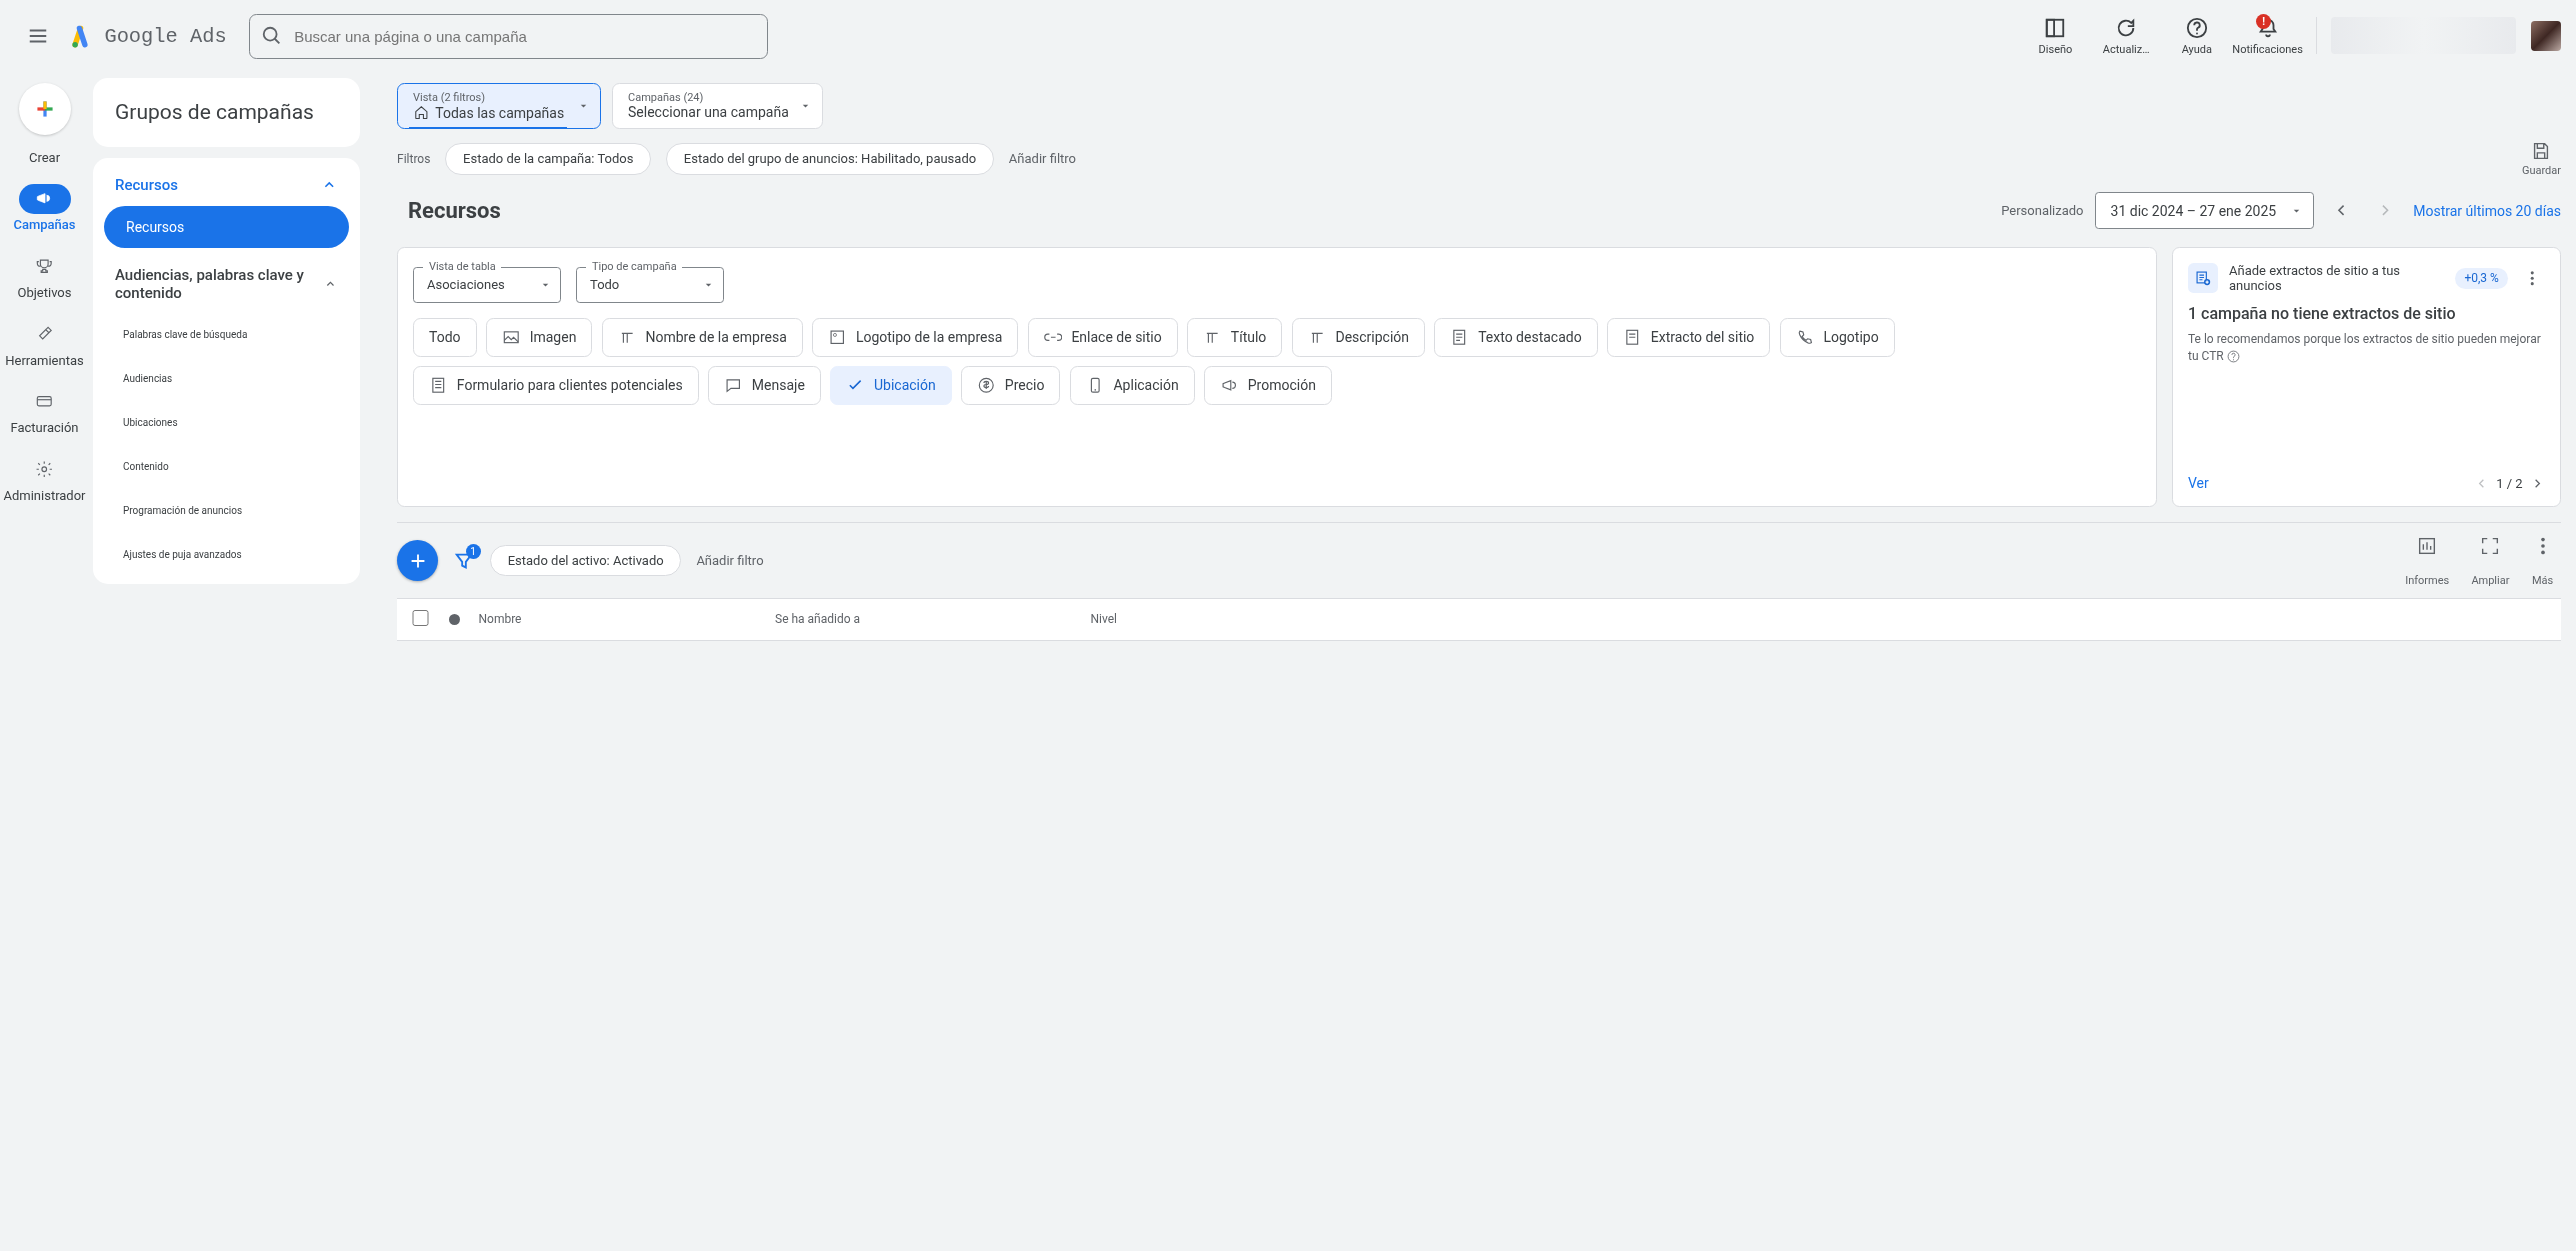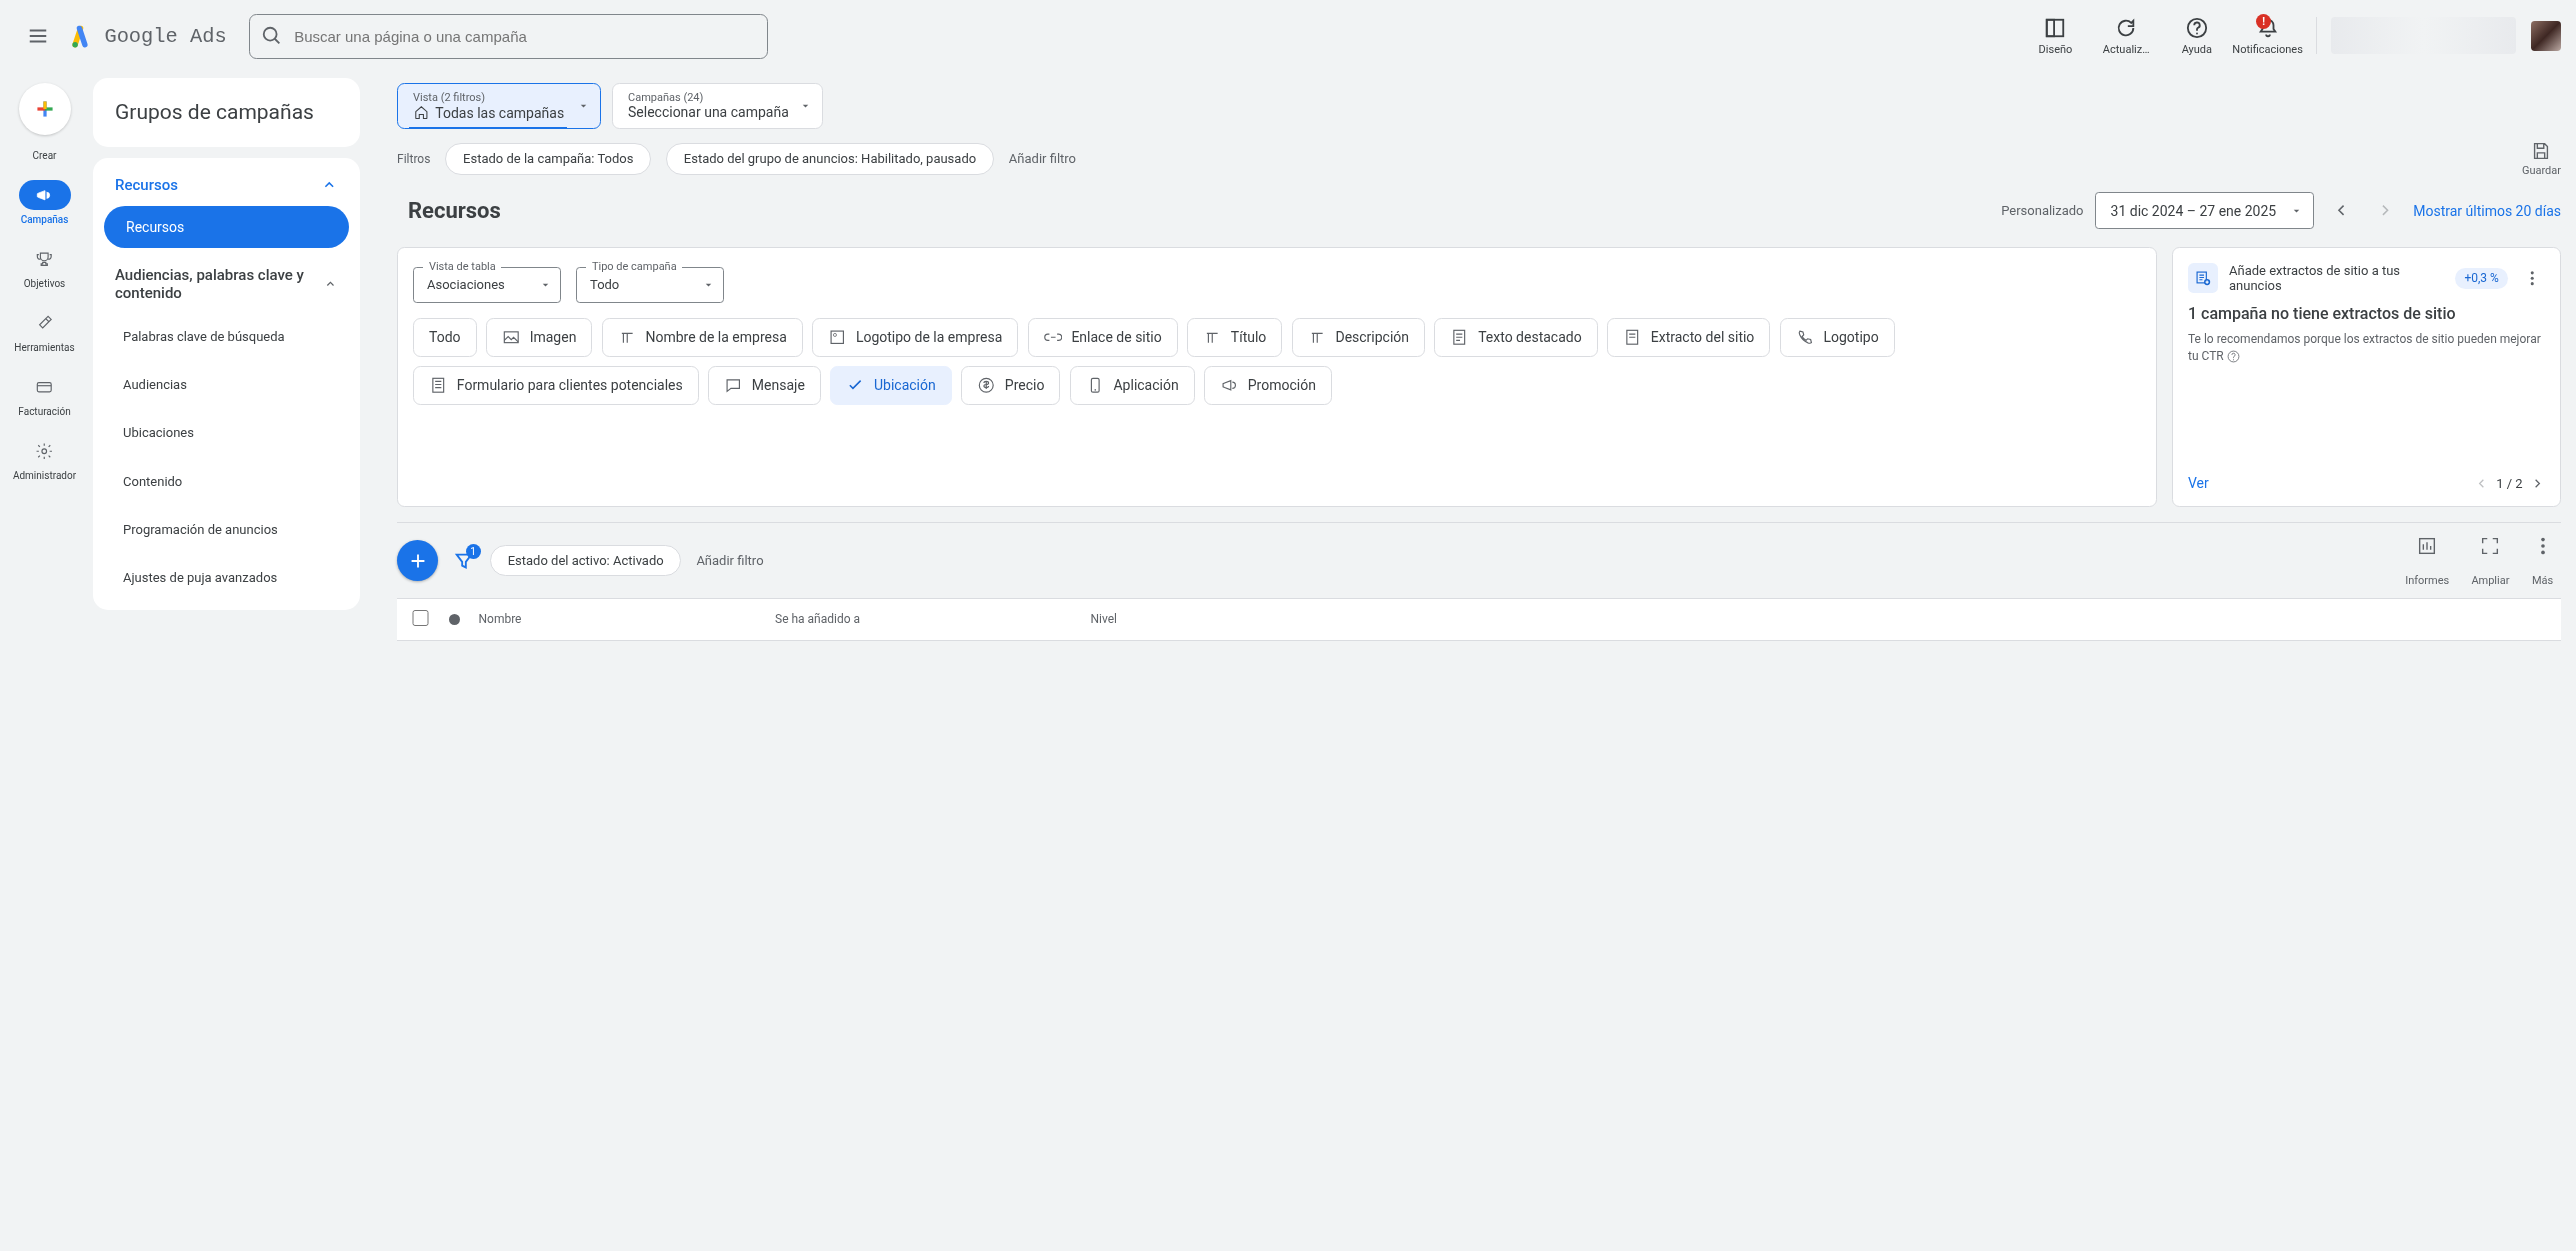--- a/index.html
+++ b/index.html
@@ -22,32 +22,32 @@
 .account-box { width: 185px; height: 37px; background: linear-gradient(90deg, #e8eaed 0%, #f1f3f4 50%, #e8eaed 100%); border-radius: 3.7px; }
 .avatar { width: 30px; height: 30px; border-radius: 3.7px; background: linear-gradient(135deg, #8d6e63 0%, #3e2723 50%, #bcaaa4 100%); margin-left: 11px; }
 
 
 .left-rail { position: absolute; left: 0; top: 72px; bottom: 0; width: 89px; background: #f1f3f4; display: flex; flex-direction: column; align-items: center; padding-top: 11px; gap: 11px; }
 .rail-create { width: 52px; height: 52px; border-radius: 50%; background: white; box-shadow: 0 0.9px 2.8px rgba(0,0,0,0.2); display: flex; align-items: center; justify-content: center; cursor: pointer; }
 .rail-item { display: flex; flex-direction: column; align-items: center; gap: 3.7px; cursor: pointer; padding: 3.7px 0; width: 100%; }
 .rail-item .icon-wrap { width: 52px; height: 30px; border-radius: 15px; display: flex; align-items: center; justify-content: center; }
 .rail-item.active .icon-wrap { background: #1a73e8; }
 .rail-item.active .icon-wrap svg { fill: white; stroke: white; }
-.rail-item .label { font-size: 10px; color: #3c4043; text-align: center; line-height: 1.2; }
+.rail-item .label { font-size: 13px; color: #3c4043; text-align: center; line-height: 1.2; }
 .rail-item.active .label { color: #1a73e8; font-weight: 500; }
 
 
 .side-panel { position: absolute; left: 93px; top: 78px; bottom: 0; width: 267px; display: flex; flex-direction: column; gap: 11px; }
 .panel-card { background: white; border-radius: 15px; padding: 7.4px 0; }
 .panel-title { padding: 15px 22px; font-size: 21px; color: #3c4043; }
 .panel-section { display: flex; align-items: center; justify-content: space-between; padding: 11px 22px; cursor: pointer; }
 .panel-section .sec-label { font-size: 15px; color: #1a73e8; font-weight: 500; }
 .panel-section.sub .sec-label { color: #3c4043; font-weight: 500; }
 .panel-pill { margin: 0 11px 7.4px; padding: 13px 22px; background: #1a73e8; color: white; border-radius: 26px; font-size: 14px; cursor: pointer; }
-.panel-item { padding: 15px 22px 15px 30px; font-size: 13px; color: #3c4043; cursor: pointer; line-height: 1.4; }
+.panel-item { padding: 15px 22px 15px 30px; font-size: 10px; color: #3c4043; cursor: pointer; line-height: 1.4; }
 
 
 .main { position: absolute; left: 382px; top: 72px; right: 0; bottom: 0; padding: 11px 15px 0 15px; overflow: auto; }
 .crumb-row { display: flex; gap: 11px; margin-bottom: 11px; }
 .crumb { border: 0.9px solid #dadce0; border-radius: 7.4px; padding: 7.4px 33px 7.4px 15px; background: white; position: relative; cursor: pointer; min-width: 204px; }
 .crumb.active { background: #e8f0fe; border-color: #1a73e8; }
 .crumb.active::after { content: ''; position: absolute; left: 11px; right: 33px; bottom: -0.9px; height: 2.8px; background: #1a73e8; }
 .crumb .top { font-size: 11px; color: #5f6368; }
 .crumb .bottom { font-size: 14px; color: #3c4043; display: flex; align-items: center; gap: 5.6px; }
 .crumb .arrow { position: absolute; right: 11px; top: 50%; transform: translateY(-50%); }

